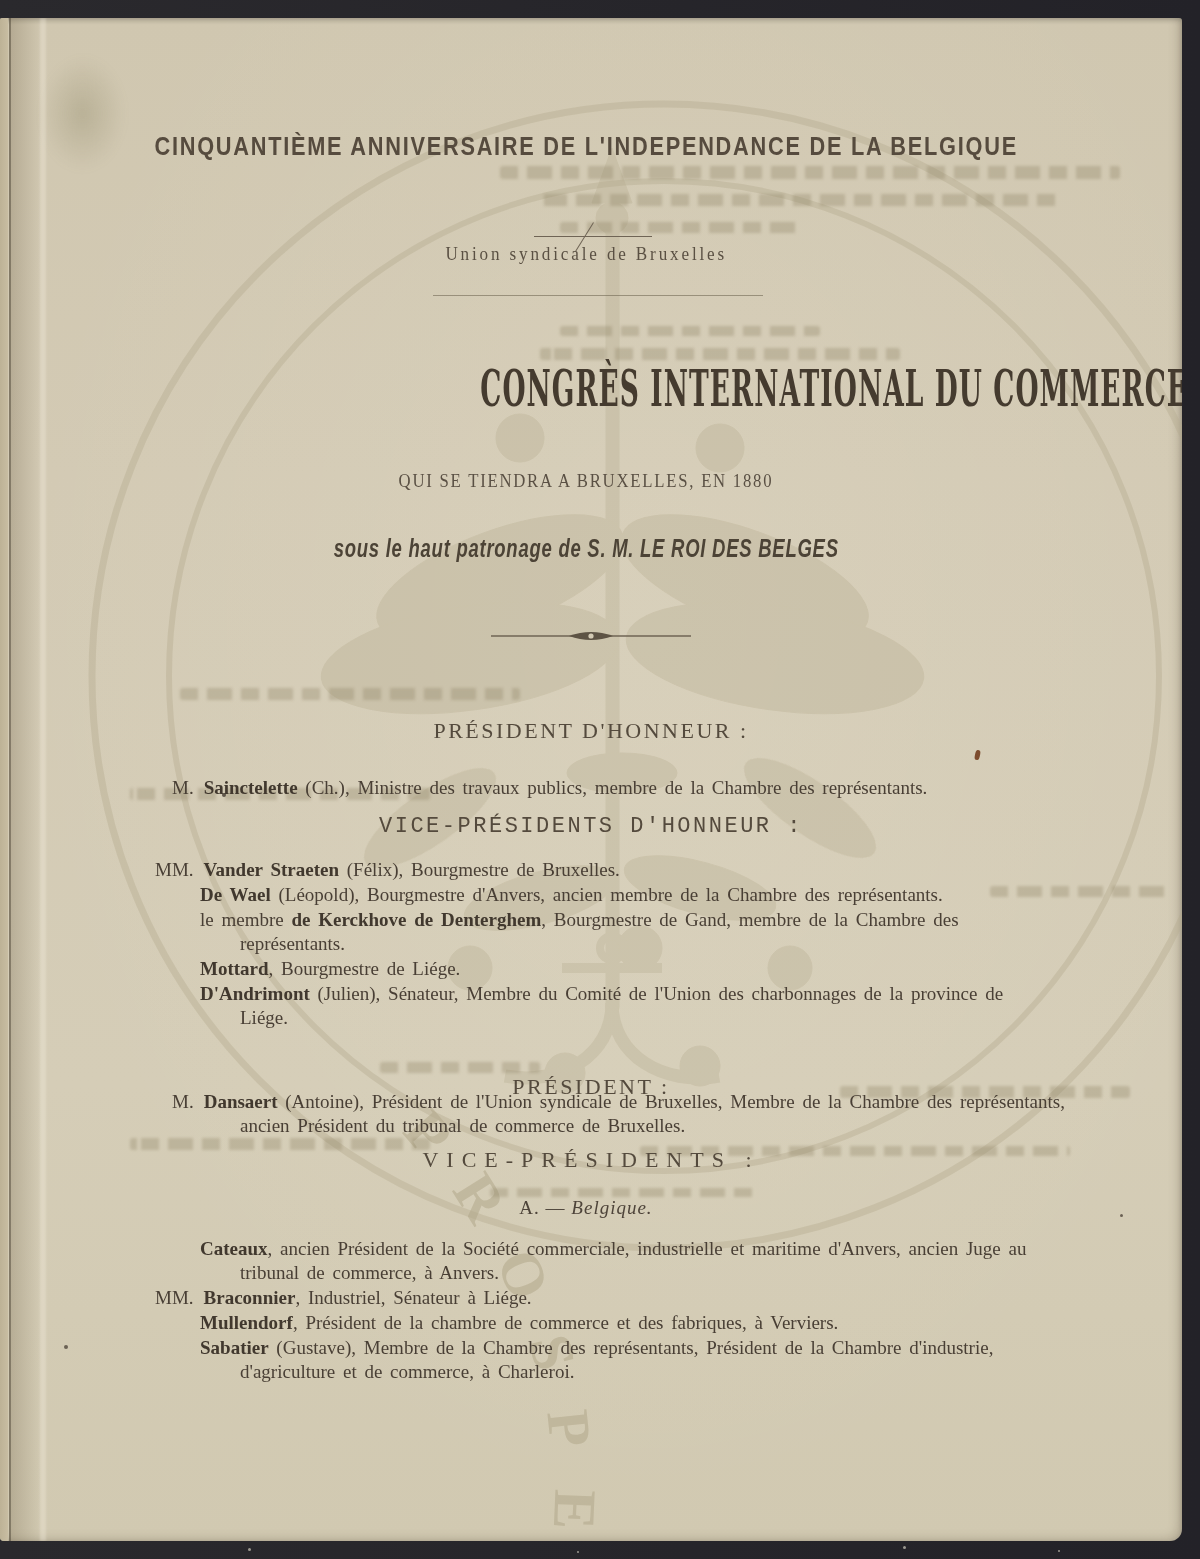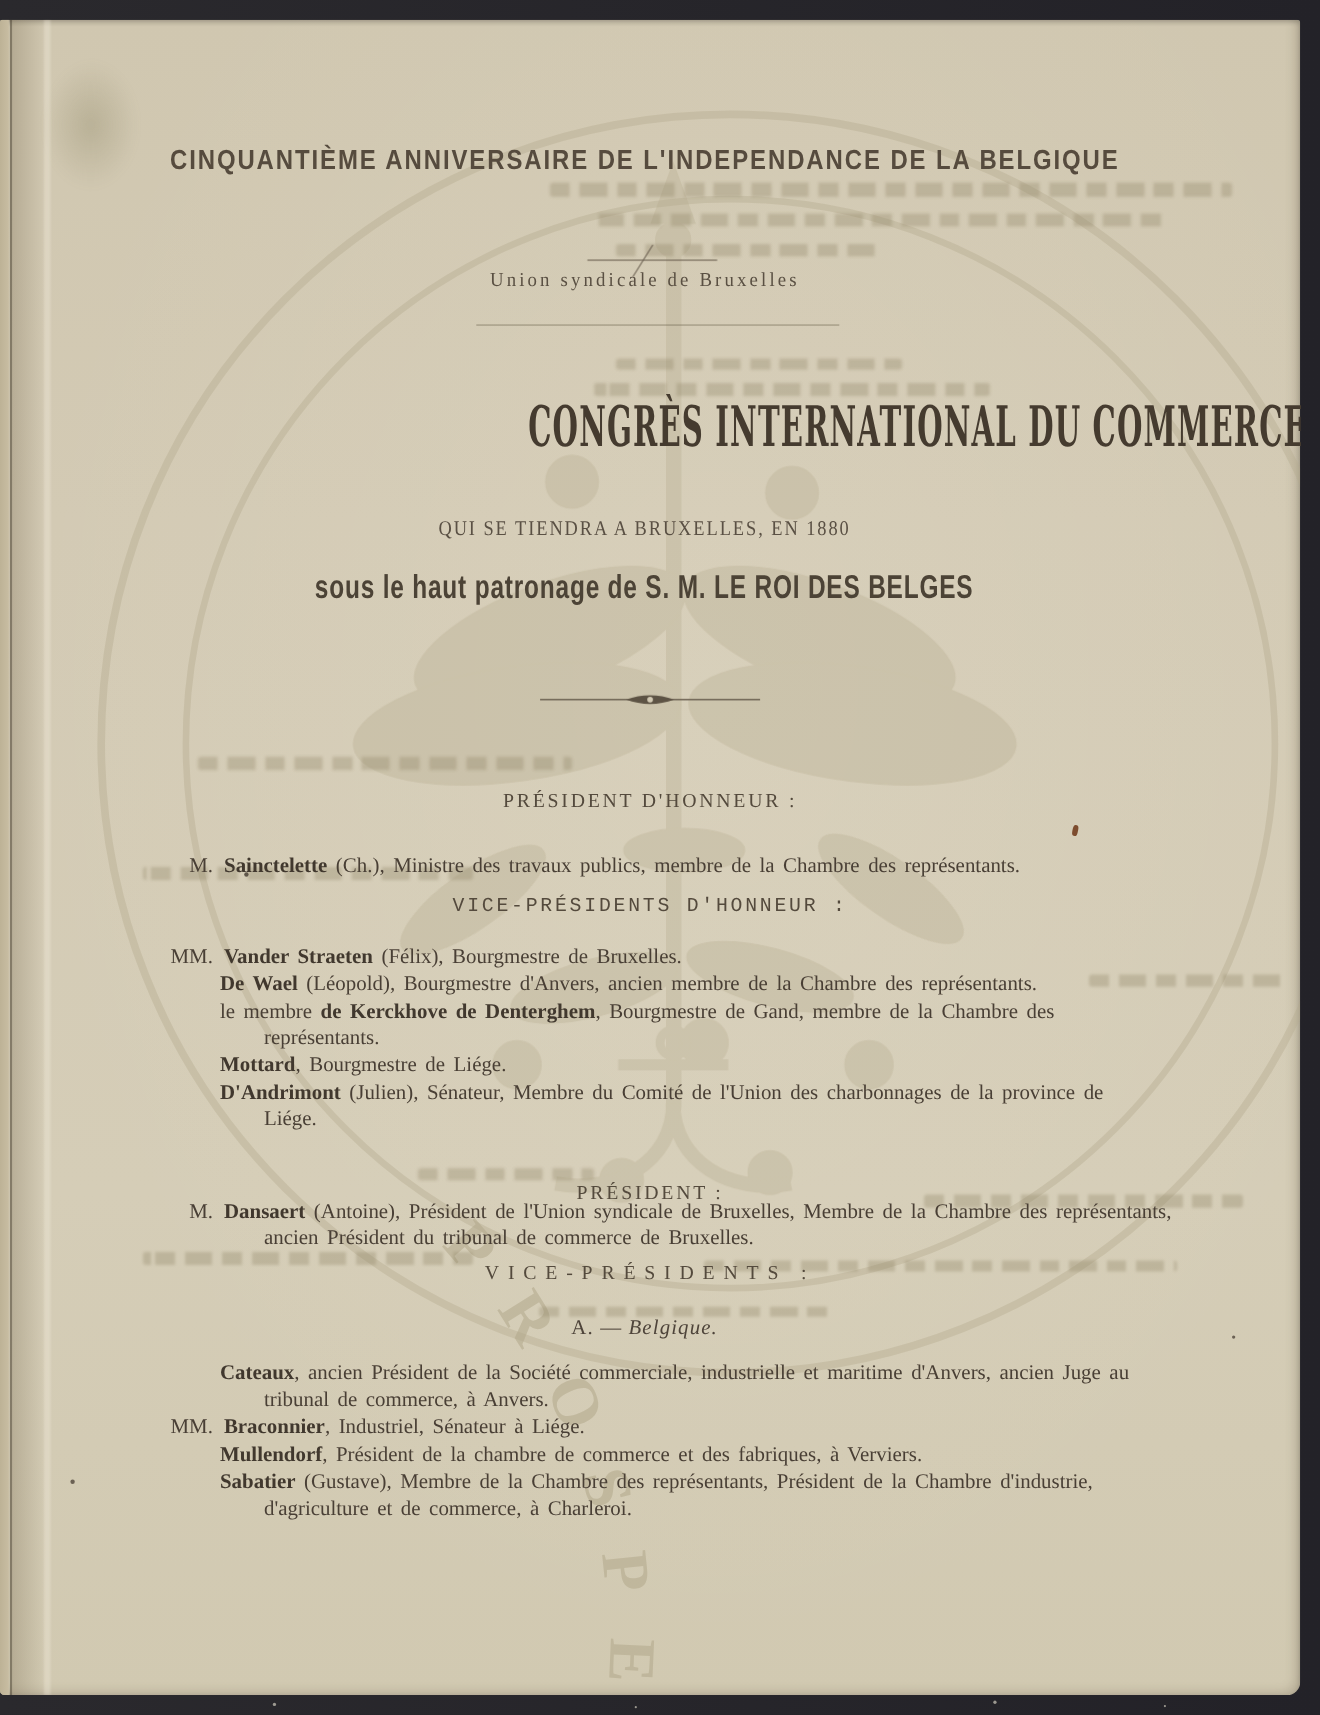--- a/index.html
+++ b/index.html
@@ -44,25 +44,25 @@
   .l-header    { top:114px; font-family:"Liberation Sans",sans-serif; font-weight:700;
                  font-size:25px; letter-spacing:2px; color:#564b3e; }
   .l-header .squeeze { transform:scaleX(.87); }
   .l-org       { top:226px; font-size:18px; letter-spacing:3px; color:#5a5043; }
   .l-org .squeeze { transform:scaleX(.95); }
   .l-title     { top:340px; font-family:"DejaVu Serif",serif; font-weight:700;
                  font-size:51px; letter-spacing:2px; color:#453b2f; }
   .l-title .squeeze { transform:scaleX(.52); }
   .l-subtitle  { top:452px; font-size:19px; letter-spacing:2px; color:#5a5044; }
   .l-subtitle .squeeze { transform:scaleX(.88); }
-  .l-patronage { top:500px; font-family:"Liberation Sans",sans-serif; font-weight:700;
-                 font-size:30px; letter-spacing:1px; color:#4c4336; }
+  .l-patronage { top:516px; font-family:"Liberation Sans",sans-serif; font-weight:700;
+                 font-size:25px; letter-spacing:1px; color:#4c4336;font-style:italic; }
   .l-patronage .squeeze { transform:scaleX(.74); }
   .heading     { position:absolute; left:0; width:1182px; text-align:center;
-                 font-size:18px; letter-spacing:2.5px; color:#544a3d; white-space:nowrap; }
+                 font-size:22px; letter-spacing:2.5px; color:#544a3d; white-space:nowrap; }
   .h-ph  { top:700px; }
   .h-vph { top:796px;font-family:Liberation Mono, monospace; }
   .h-p   { top:1056px; }
   .h-vp  { top:1129px; letter-spacing:8px; }
   .l-belgique { top:1179px; font-size:19px; letter-spacing:1px; color:#4e443a; }
   
   .div1 { position:absolute; top:218px; left:534px; width:118px; height:1px;
           background:#6f6455; }
   .div1::after { content:""; position:absolute; left:50px; top:-16px; width:1px; height:34px;
           background:#6f6455; transform:rotate(32deg); }

